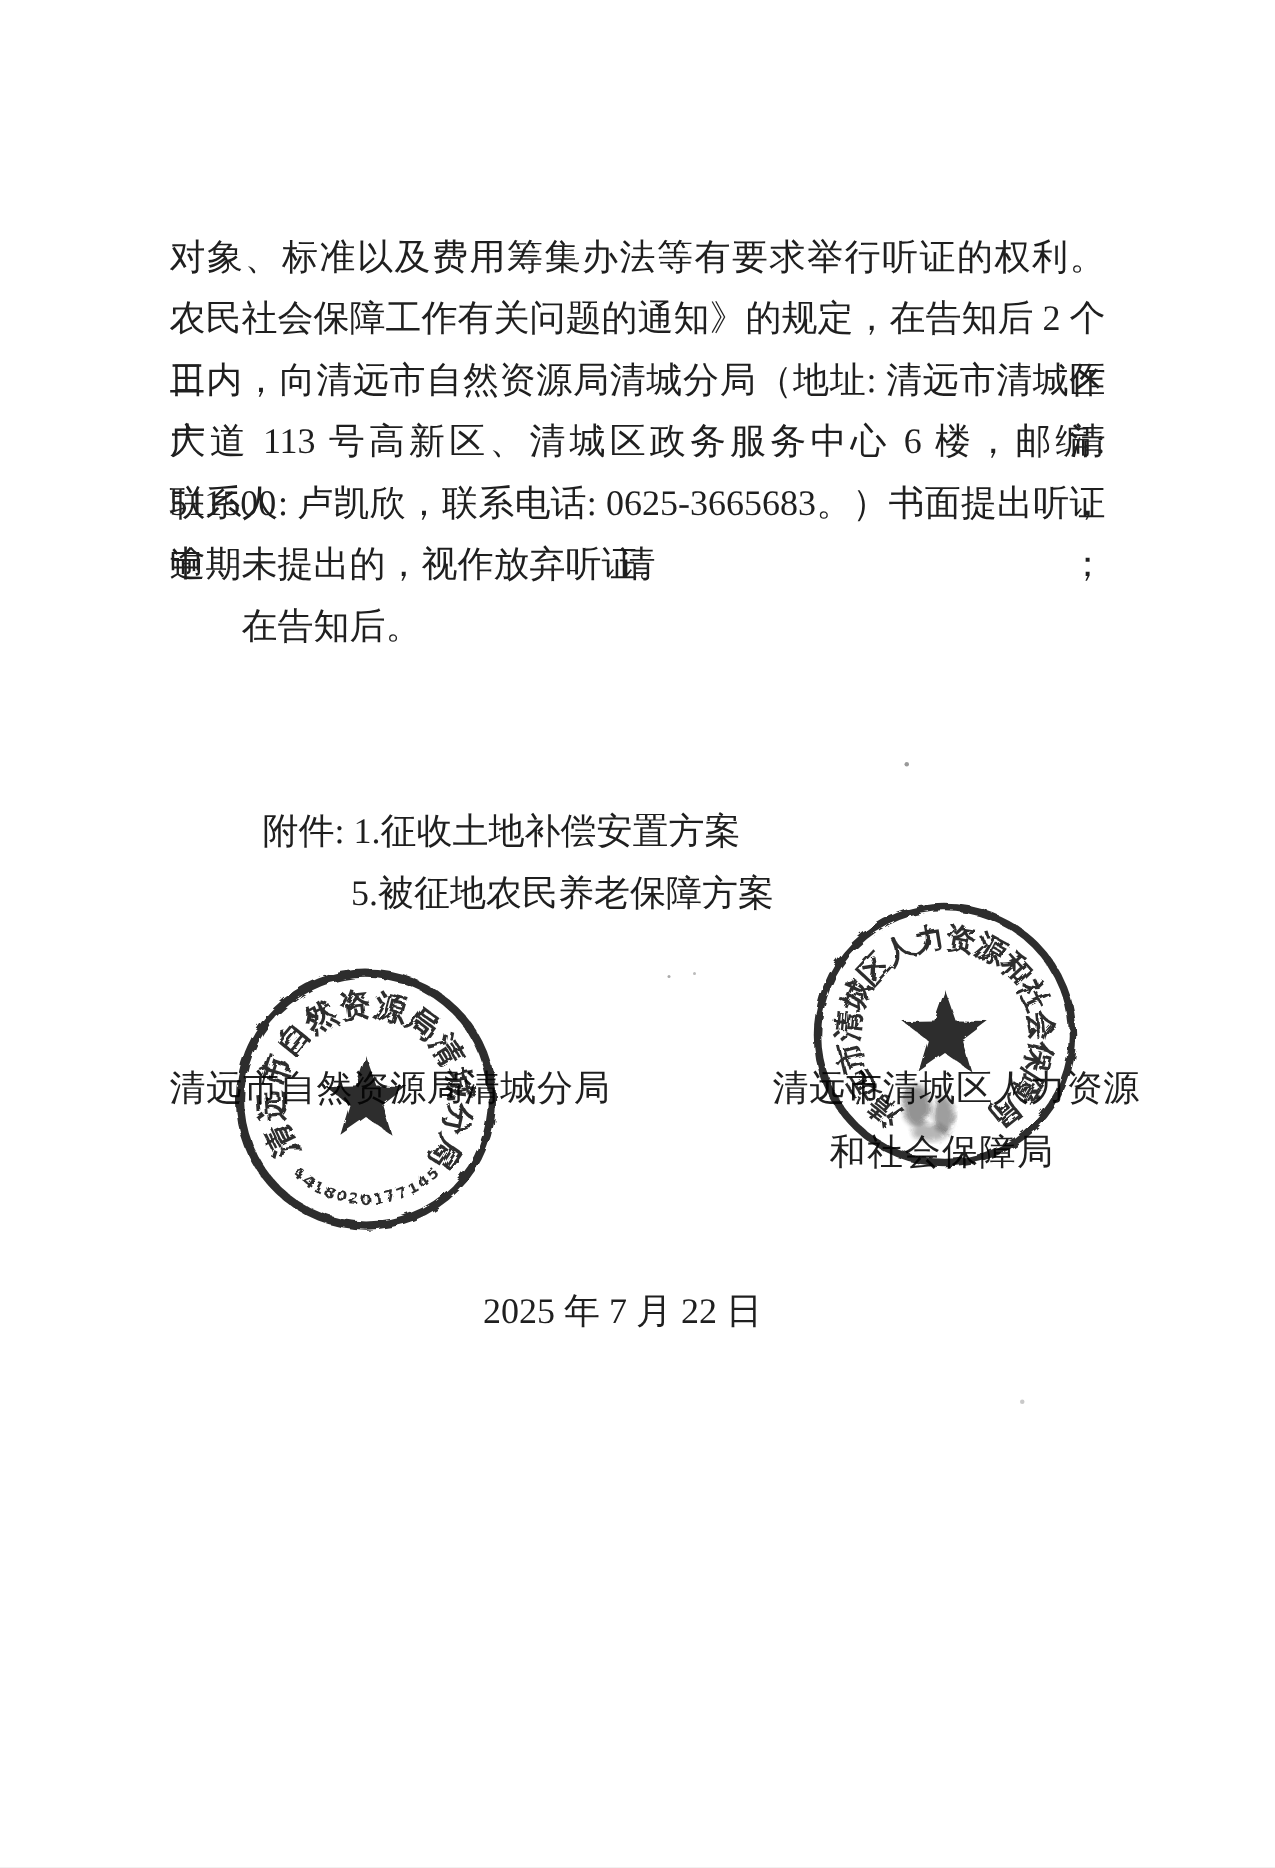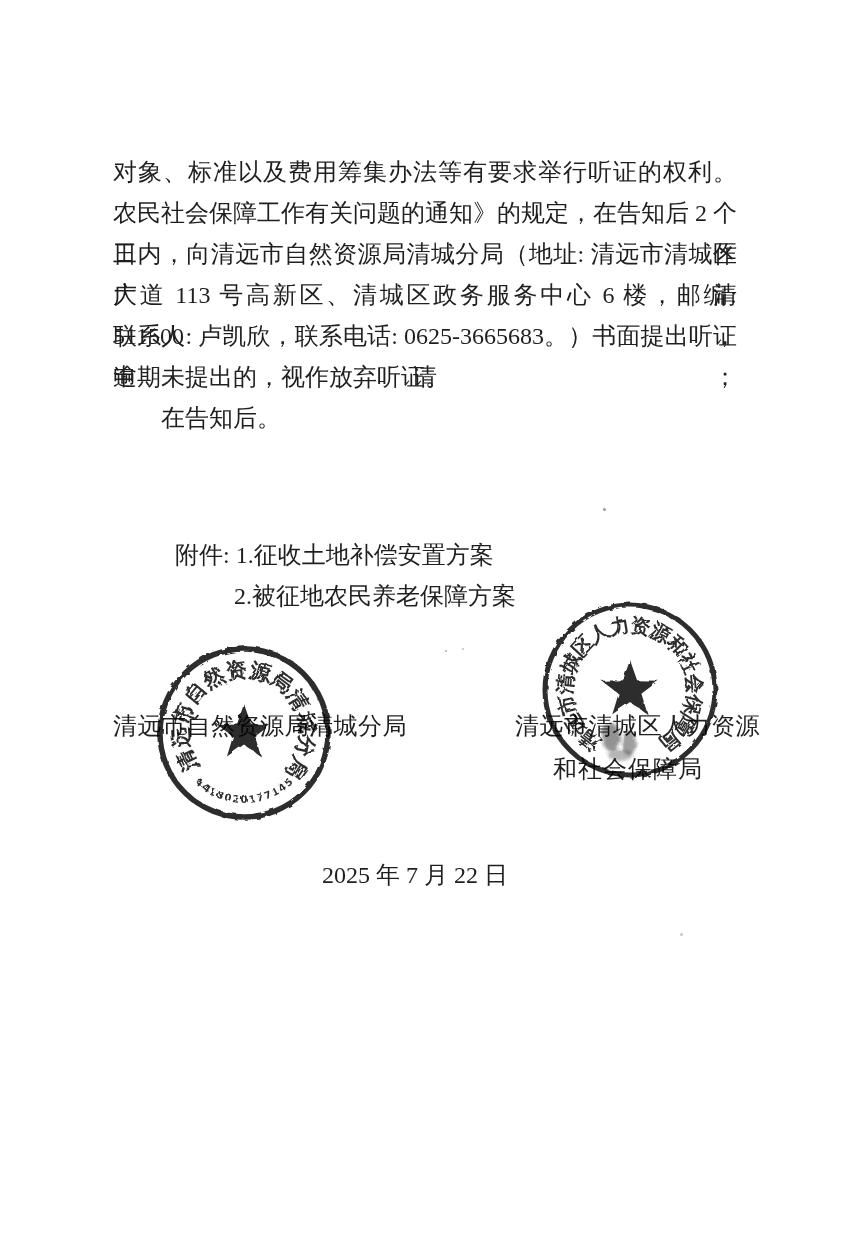--- a/index.html
+++ b/index.html
@@ -54,21 +54,21 @@
     <div class="line just">农民社会保障工作有关问题的通知》的规定，在告知后 2 个工作</div>
     <div class="line just">日内，向清远市自然资源局清城分局（地址: 清远市清城区广清</div>
     <div class="line just">大道 113 号高新区、清城区政务服务中心 6 楼，邮编: 511500，</div>
     <div class="line just">联系人: 卢凯欣，联系电话: 0625-3665683。）书面提出听证申请；</div>
     <div class="line">逾期未提出的，视作放弃听证。</div>
     <div class="line ind2">在告知后。</div>
   </div>
 
   <div class="attach">
     <div class="line line1">附件: 1.征收土地补偿安置方案</div>
-    <div class="line line2">2.被征地农民养老保障方案</div>
+    <div class="line line2">5.被征地农民养老保障方案</div>
   </div>
 
   <div class="sig sig-left">清远市自然资源局清城分局</div>
   <div class="sig sig-right-1">清远市清城区人力资源</div>
   <div class="sig sig-right-2">和社会保障局</div>
 
   <div class="date-line">2025 年 7 月 22 日</div>
 
   <svg class="seal seal-left" viewBox="0 0 210 210">
       <g fill="#1c1c1c" opacity="0.92" filter="url(#rough)">

